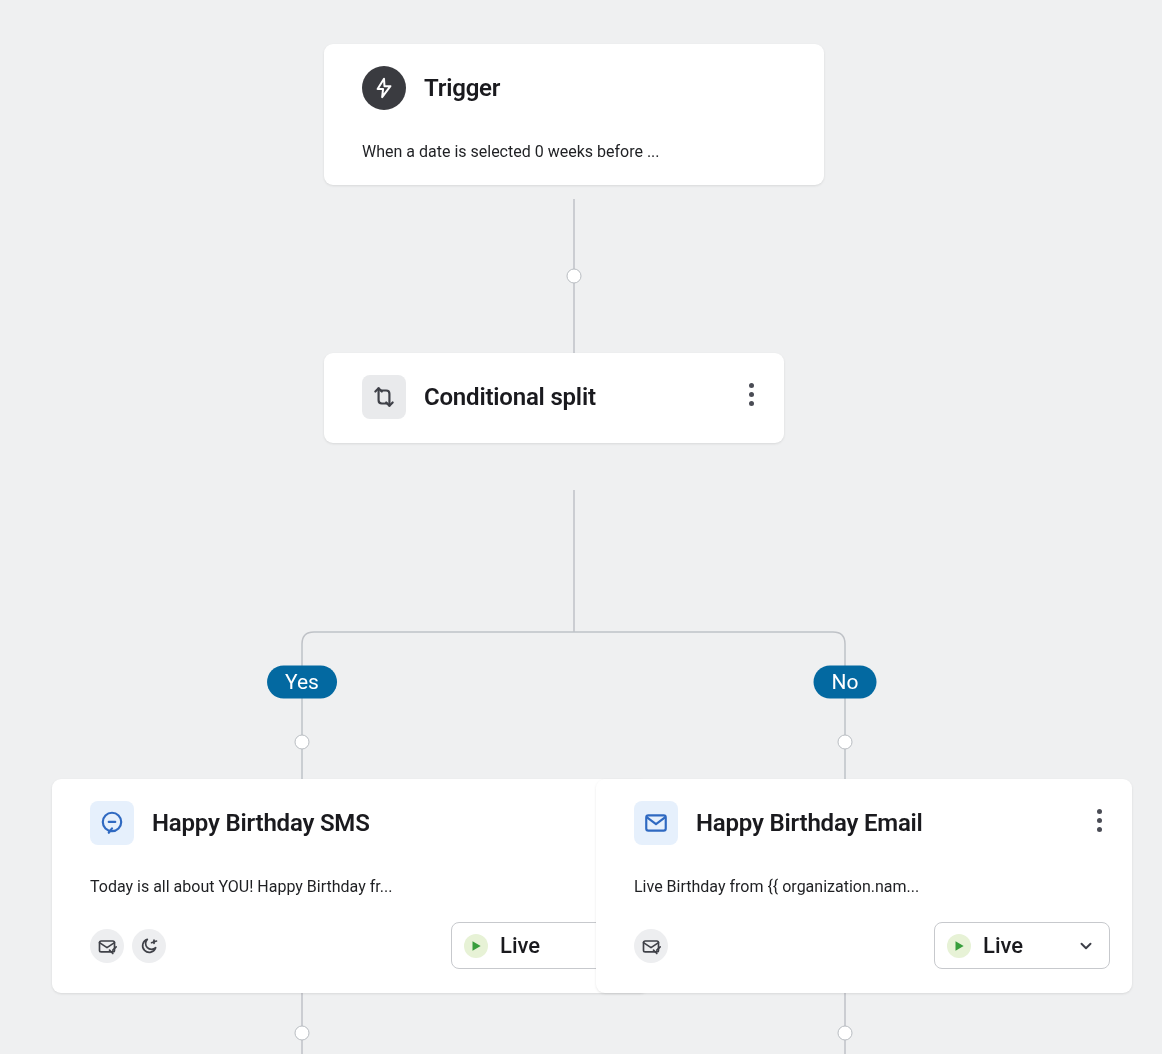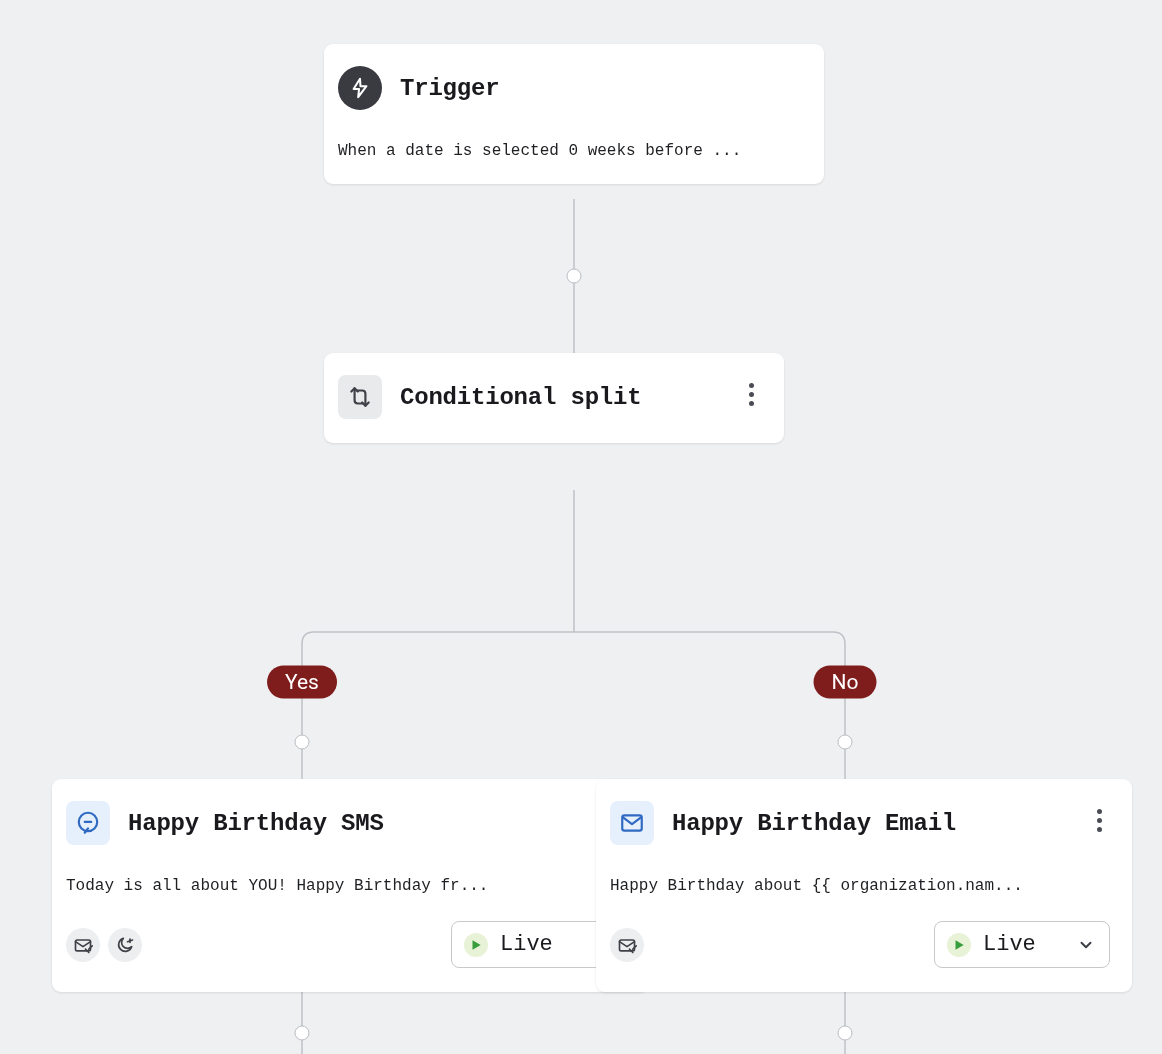--- a/index.html
+++ b/index.html
@@ -30,22 +30,21 @@
       border: 1px solid #b9bdc2;
       border-radius: 50%;
       transform: translate(-50%, -50%);
     }
 
     .node {
       position: absolute;
       background: #fff;
       border-radius: 9px;
       box-shadow: 0 1px 3px rgba(0,0,0,0.07), 0 1px 2px rgba(0,0,0,0.03);
-      padding: 22px 22px 24px 14px;
-      font-family: Liberation Mono, monospace;
+      padding: 22px 22px 24px 38px;
     }
 
     .node-header {
       display: flex;
       align-items: center;
       gap: 18px;
     }
 
     .node-title {
       font-size: 24px;
@@ -118,21 +117,21 @@
     .icn-rounded-gray-sm {
       width: 34px; height: 34px; border-radius: 50%;
       background: #edeef0;
     }
     svg { display: block; }
 
     
     .badge {
       position: absolute;
       transform: translate(-50%, -50%);
-      background: #7f1d1d;
+      background: #0369a1;
       color: #fff;
       font-size: 21px;
       font-weight: 400;
       padding: 4px 18px 5px;
       border-radius: 999px;
       text-align: center;
     }
 
     
     .status-select {
@@ -284,21 +283,21 @@
       <svg width="26" height="26" viewBox="0 0 24 24" fill="none" stroke="#2f69c1" stroke-width="2" stroke-linecap="round" stroke-linejoin="round">
         <rect x="3" y="5" width="18" height="14" rx="2"></rect>
         <path d="M4 7 L12 13 L20 7"></path>
       </svg>
     </span>
     <div class="node-title">Happy Birthday Email</div>
   </div>
   <div class="kebab">
       <span class="dots"></span>
     </div>
-  <div class="node-desc">Happy Birthday about {{ organization.nam...</div>
+  <div class="node-desc">Live Birthday from {{ organization.nam...</div>
   <div class="node-footer">
     <div class="footer-icons">
       <span class="icn icn-rounded-gray-sm">
         <svg width="20" height="20" viewBox="0 0 24 24" fill="none" stroke="#3f4148" stroke-width="2" stroke-linecap="round" stroke-linejoin="round">
           <rect x="3" y="6" width="18" height="13" rx="2"></rect>
           <path d="M3 8 L12 14 L21 8"></path>
           <path d="M15 17 L19 21"></path>
           <path d="M19 17 L23 13"></path>
         </svg>
       </span>

